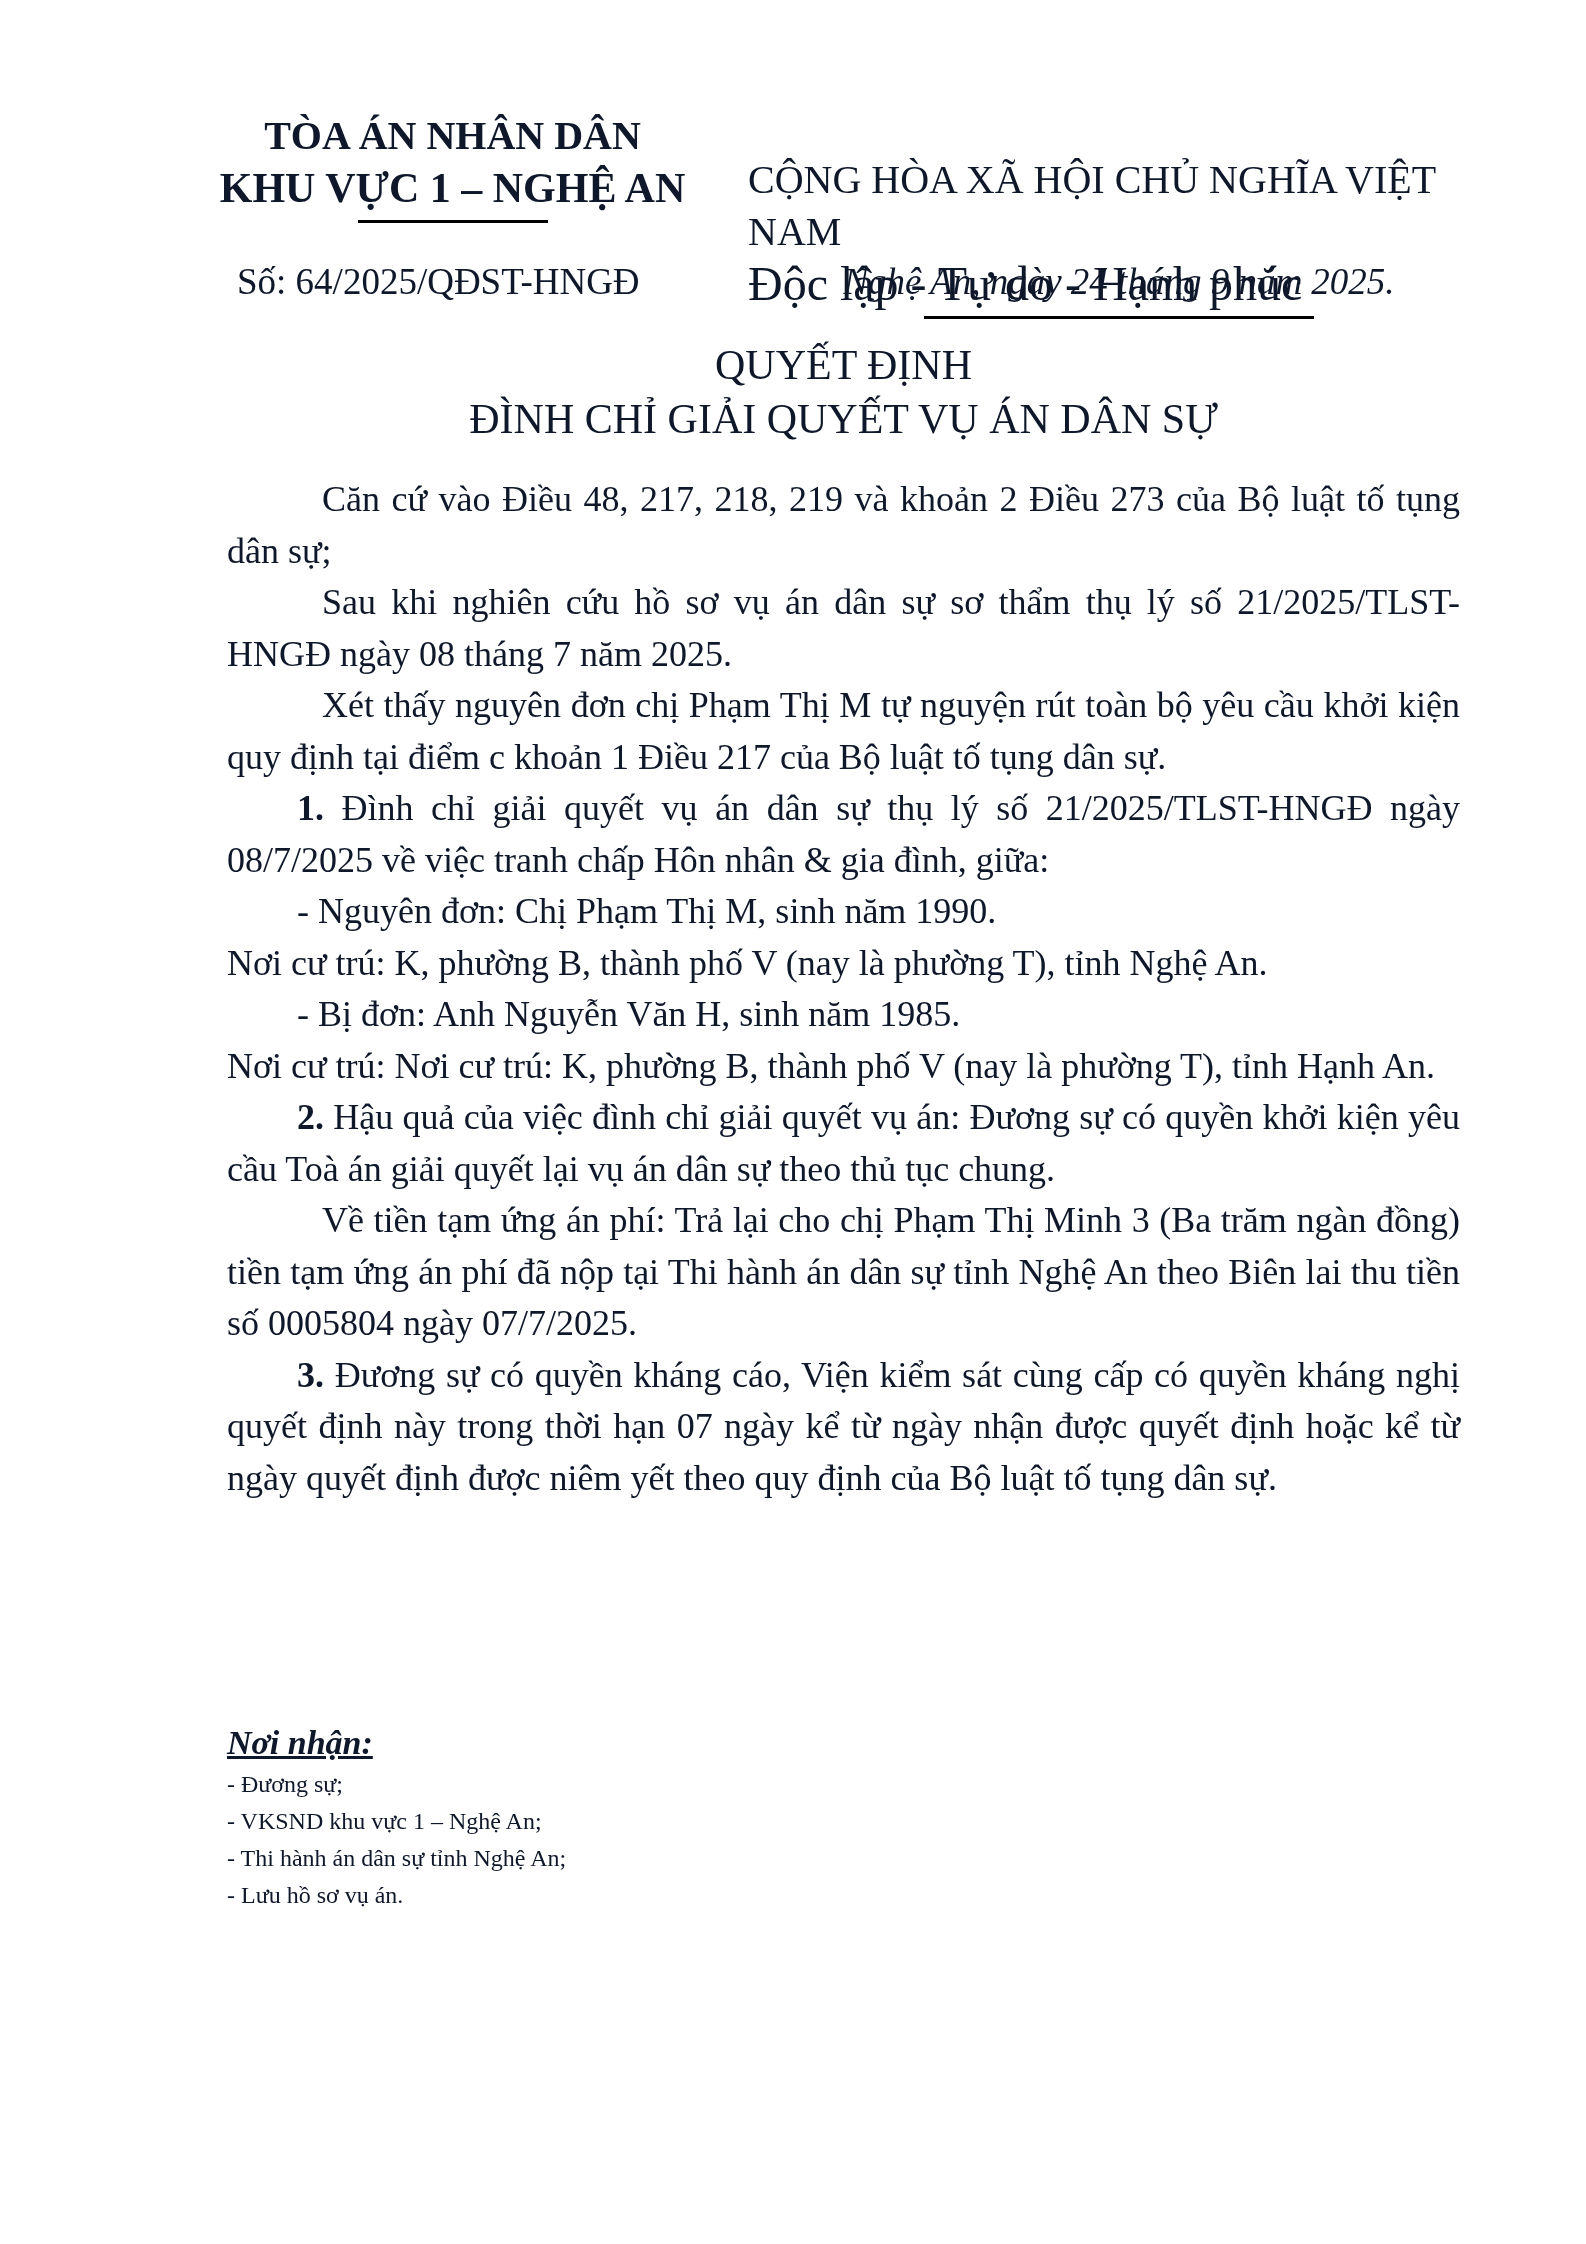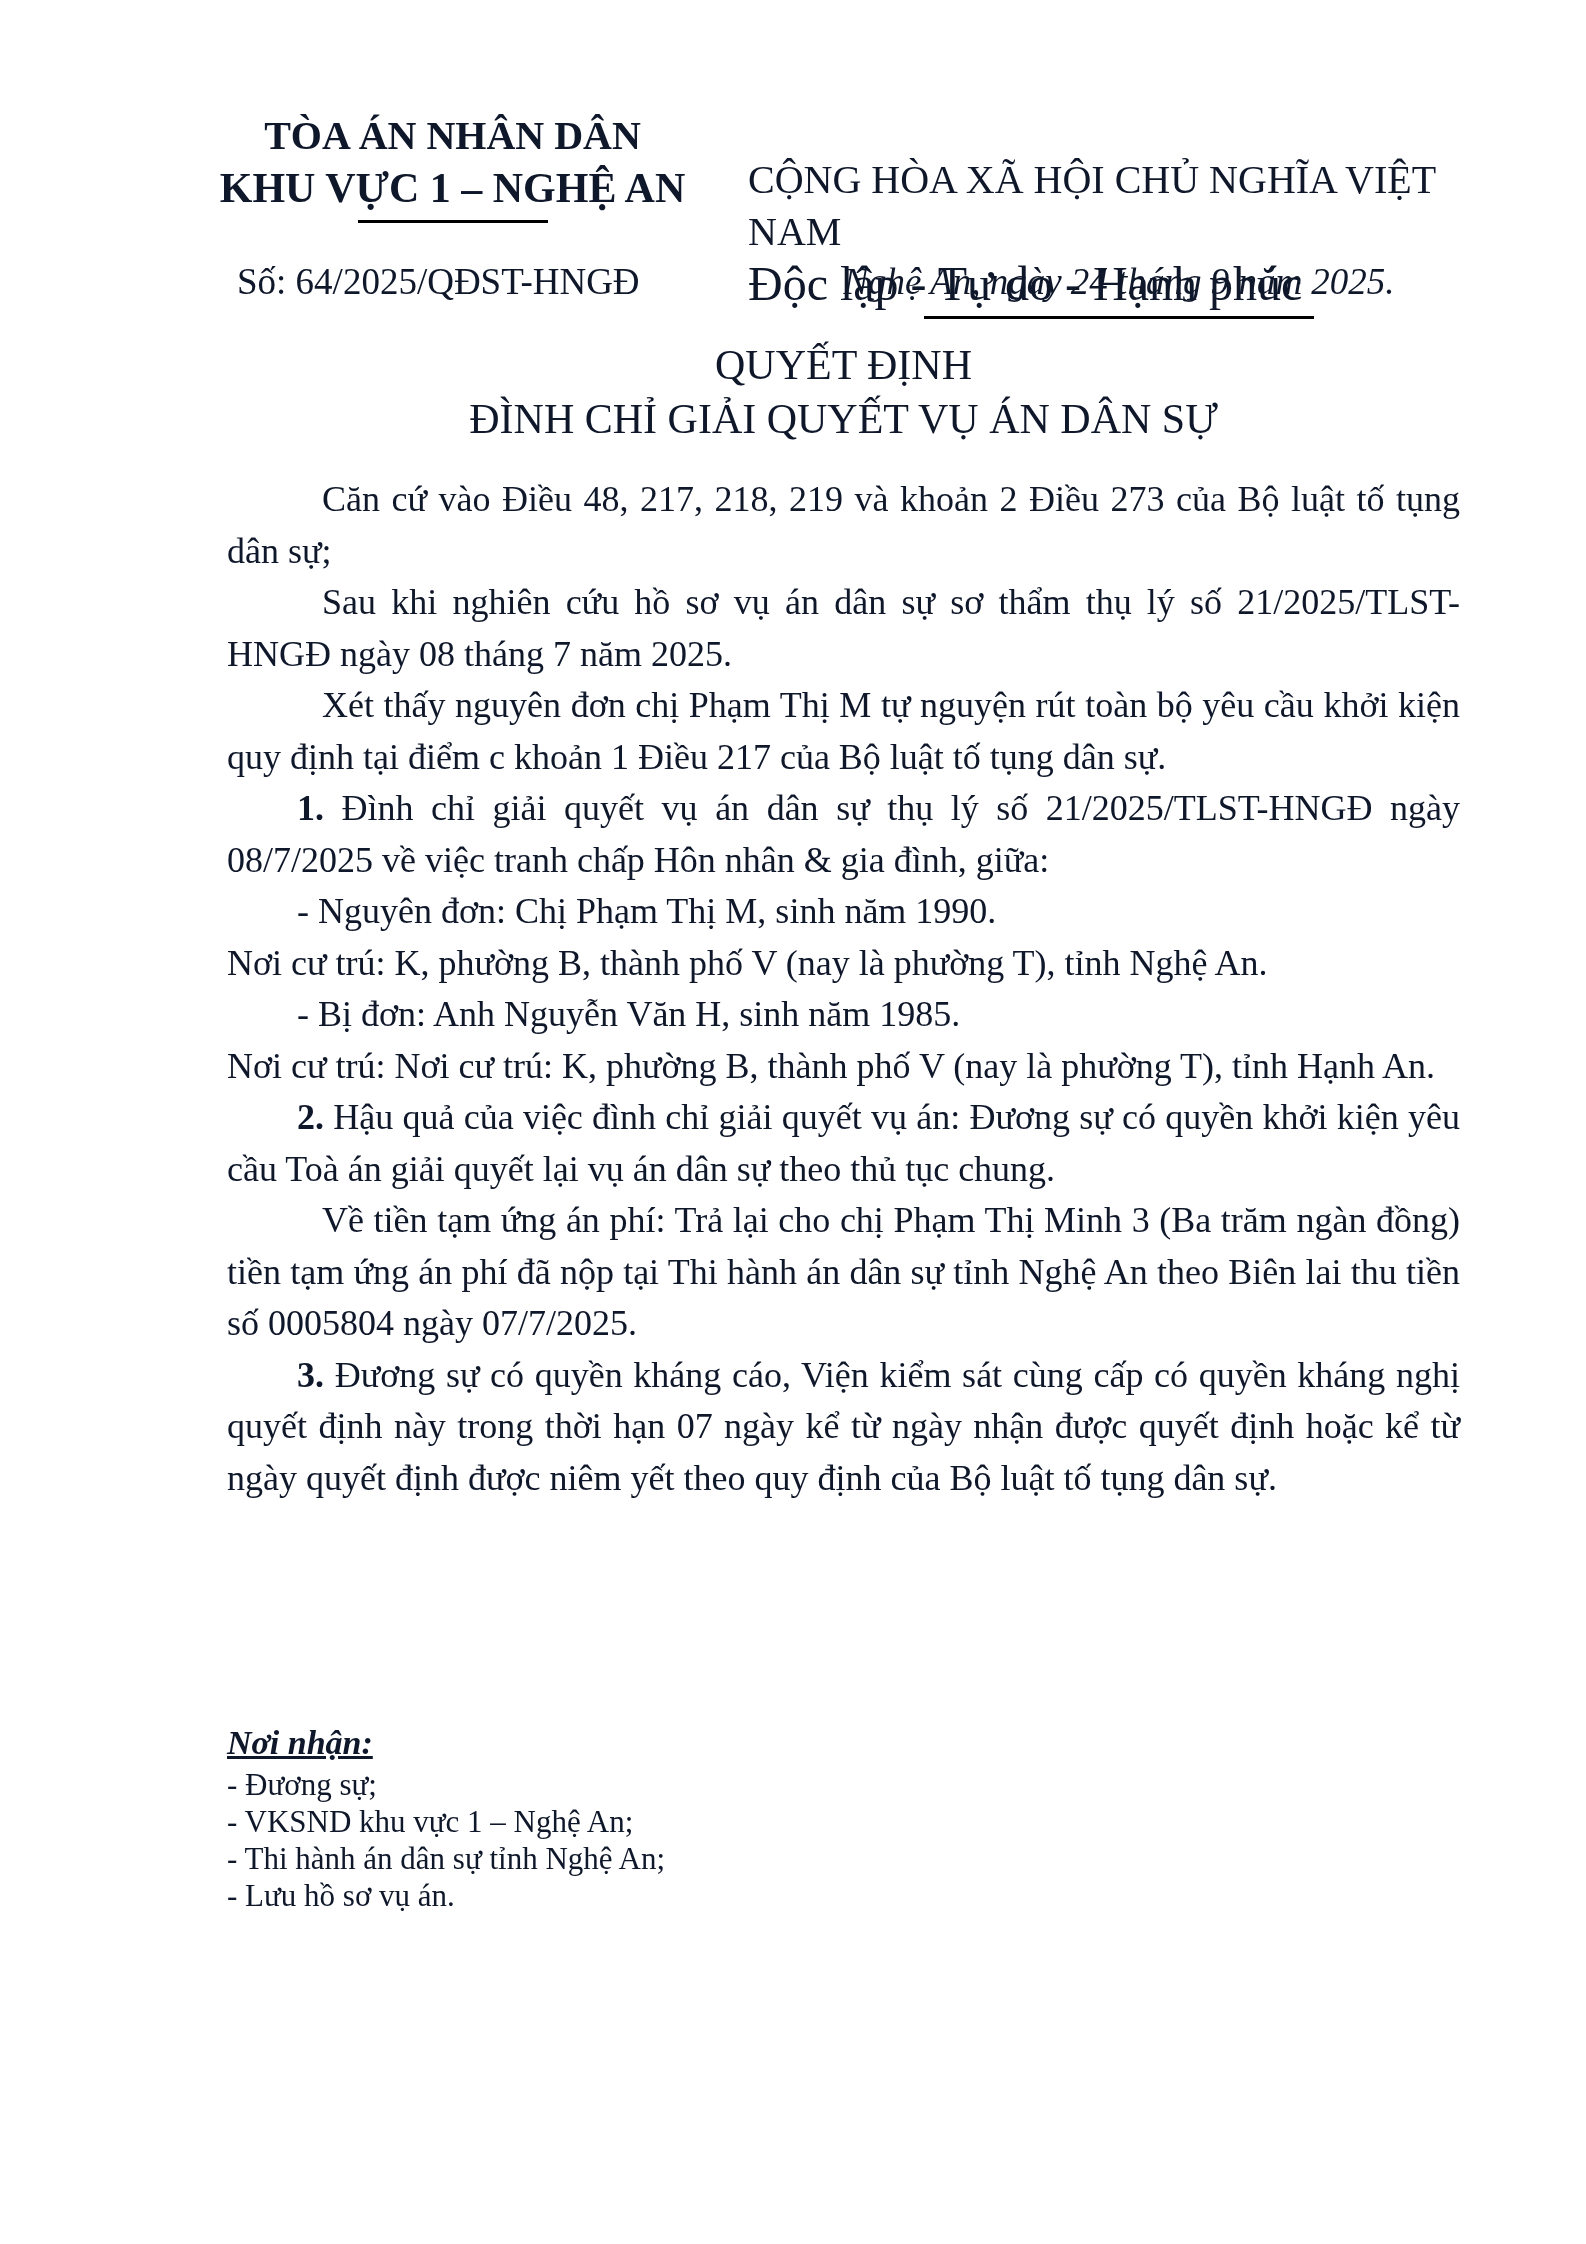--- a/index.html
+++ b/index.html
@@ -59,21 +59,21 @@
   }
   
   .recipients{
     position:absolute; top:1722px; left:227px; width:720px;
   }
   .recipients-heading{
     font-weight:bold; font-style:italic; text-decoration:underline;
     font-size:34px; line-height:42px;
   }
   .recipients ul{list-style:none; margin:2px 0 0 0; padding:0;}
-  .recipients li{font-size:31px; line-height:37px;}
+  .recipients li{font-size:24px; line-height:37px;}
   .signature{
     position:absolute; top:1722px; left:985px; width:430px;
     text-align:center;
   }
   .judge-title{font-weight:bold; font-size:37px; line-height:44px;}
   .judge-name{font-weight:bold; font-size:41px; line-height:50px; margin-top:146px;}
 </style>
 </head>
 <body>
 

